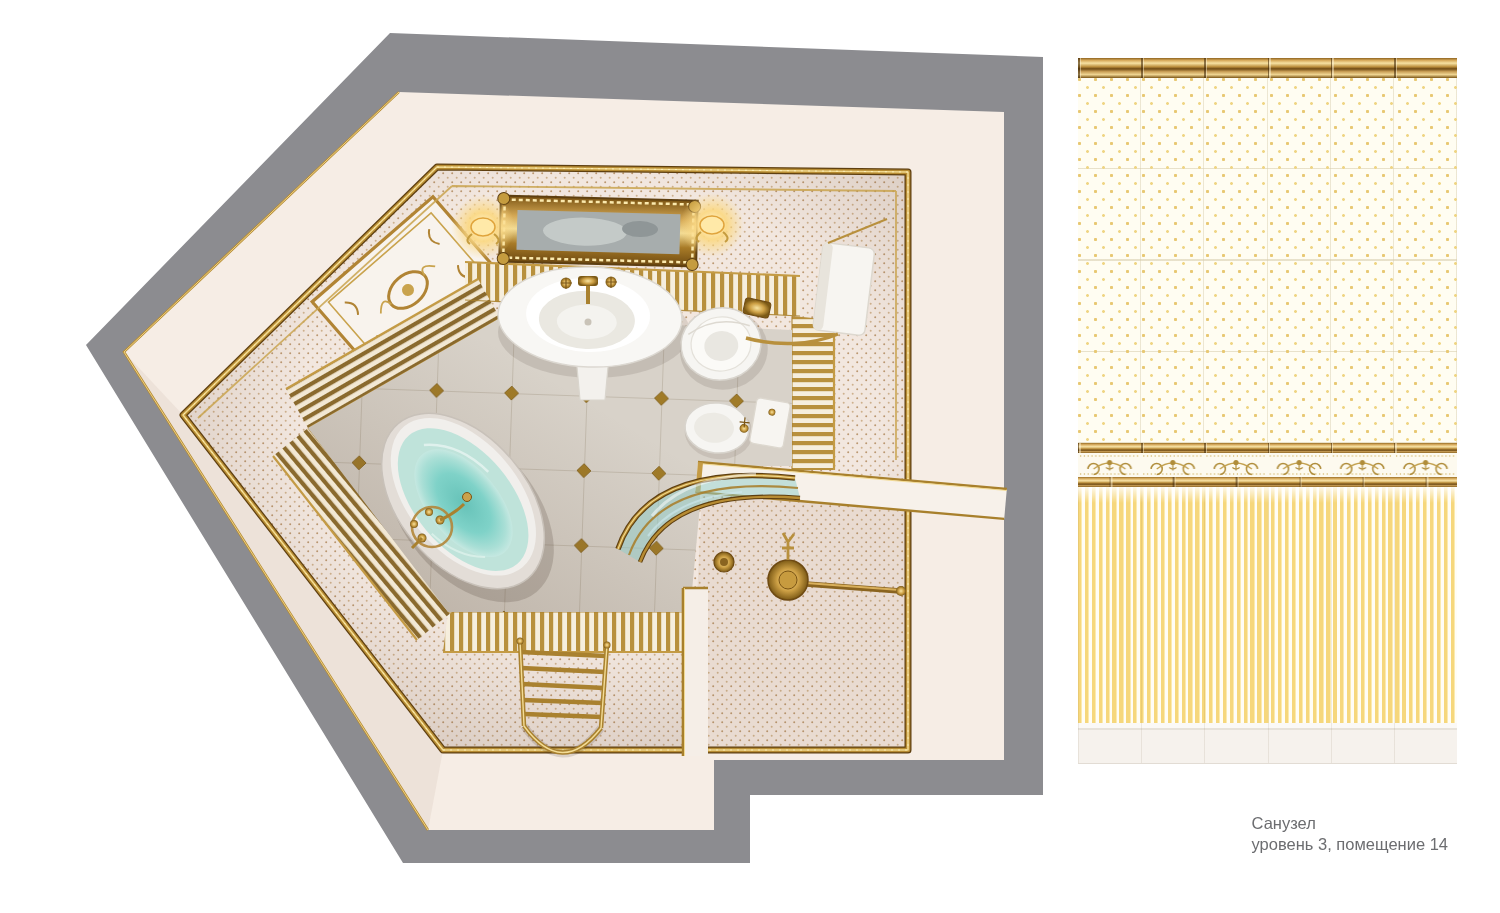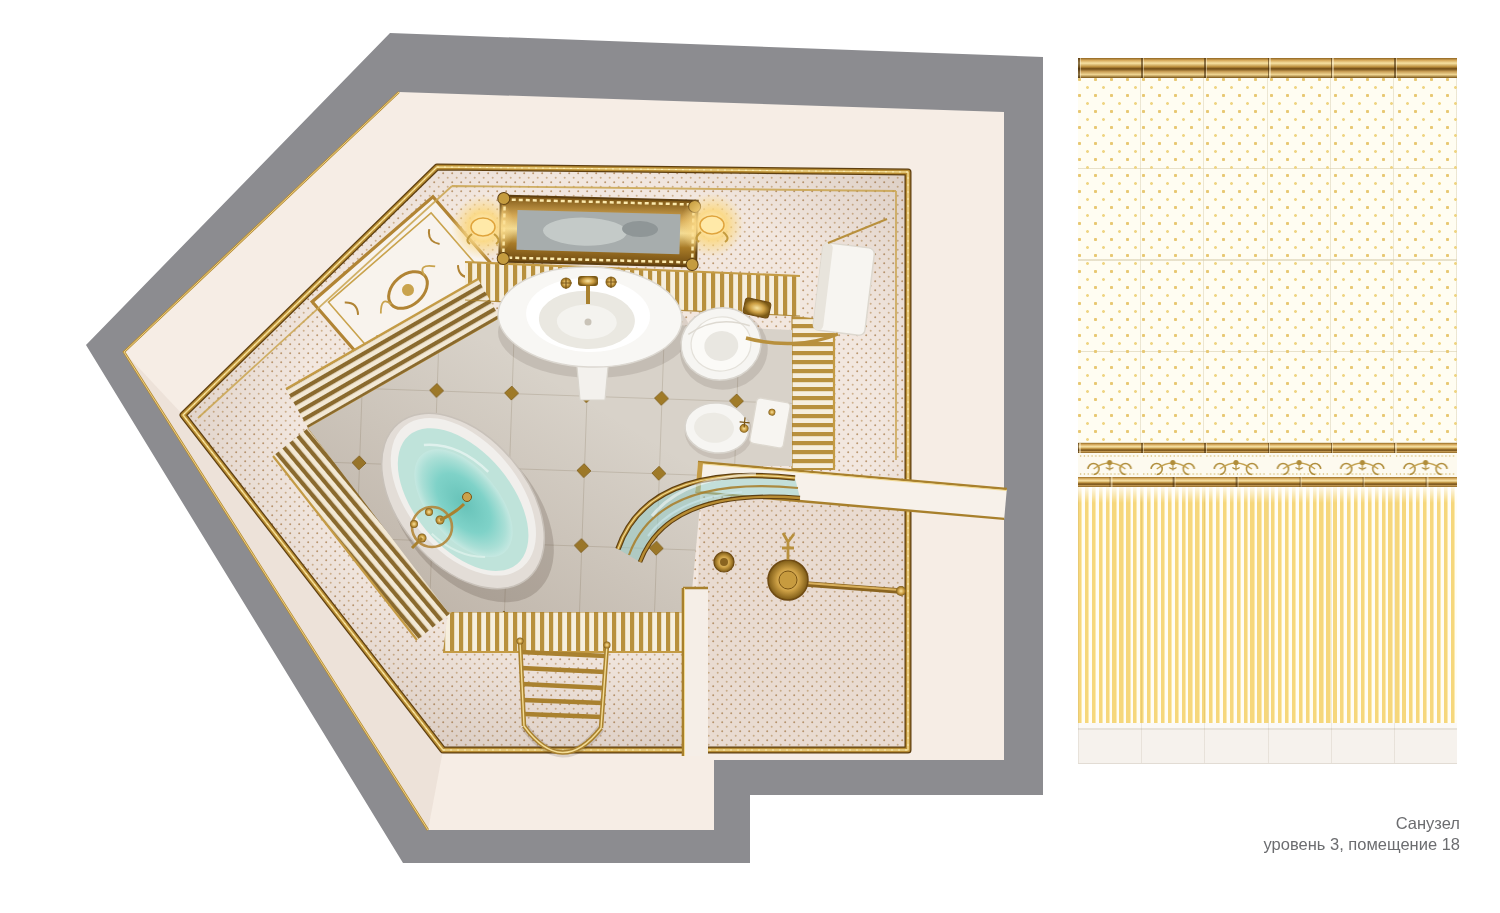--- a/index.html
+++ b/index.html
@@ -29,21 +29,21 @@
   .stripes-field{height:236px;
     background-image:
       linear-gradient(180deg, rgba(255,255,255,.85) 0, rgba(255,255,255,0) 16px),
       repeating-linear-gradient(90deg, rgba(120,90,30,.10) 0 1px, transparent 1px 63.2px),
       repeating-linear-gradient(90deg, #f6d77c 0 3.2px, #fbeaaf 3.2px 4.2px, #fffdf6 4.2px 6.9px);}
   .baseboard{height:40px;border-bottom:1px solid #e2dcd4;
     background-image:
       repeating-linear-gradient(90deg, rgba(130,110,80,.12) 0 1px, transparent 1px 63.2px),
       linear-gradient(180deg,#fbf9f6 0 5px,#e7e2da 5px 7px,#f6f2ed 7px 100%);}
   
-  .caption{position:absolute;right:40px;top:813px;text-align:right;
+  .caption{position:absolute;right:52px;top:813px;text-align:left;
     font-size:16.5px;line-height:21px;color:#6c6d70;}
 </style>
 </head>
 <body>
 
 <div class="canvas">
 
   <div class="plan">
   <svg width="1060" height="913" viewBox="0 0 1060 913" xmlns="http://www.w3.org/2000/svg">
     <defs>
@@ -319,16 +319,16 @@
       </defs>
       <rect width="379" height="24" fill="url(#orn)"></rect>
     </svg>
     <div class="frieze-strip b"></div>
     <div class="stripes-field"></div>
     <div class="baseboard"></div>
   </div>
 
   <div class="caption">
     <div>Санузел</div>
-    <div>уровень 3, помещение 18</div>
+    <div>уровень 3, помещение 14</div>
   </div>
 
 </div>
 
 </body></html>

